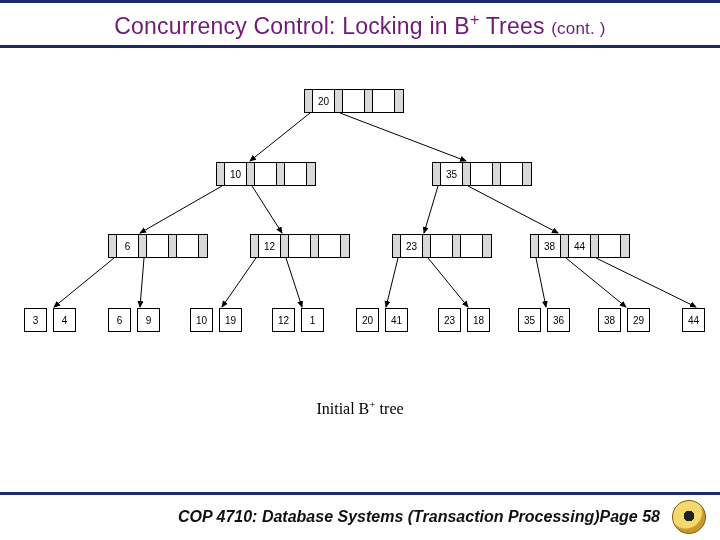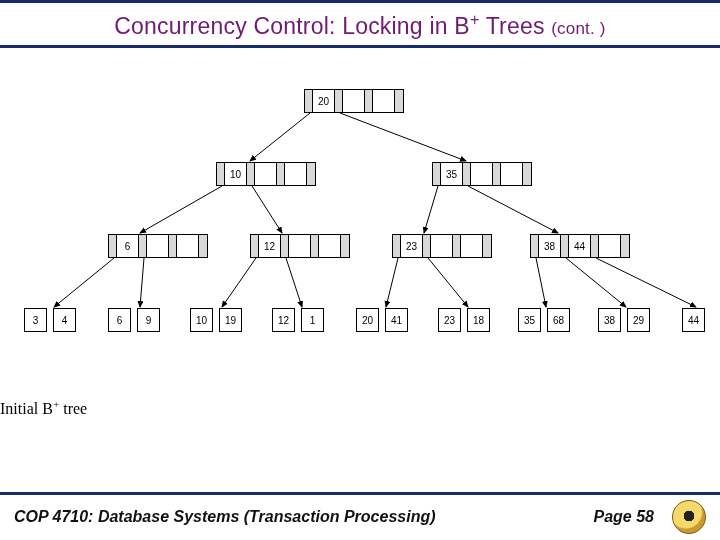--- a/index.html
+++ b/index.html
@@ -77,20 +77,21 @@
     width: 23px; height: 24px;
     border: 1px solid #000;
     display: flex; align-items: center; justify-content: center;
     font-size: 10px;
     background: #fff;
   }
   .caption {
     position: absolute;
     top: 398px;
     left: 0; right: 0;
+    text-align: center;
     font-family: "Times New Roman", serif;
     font-size: 16px;
   }
   .caption sup { font-size: 0.7em; }
   .footer-rule {
     position: absolute;
     left: 0; right: 0;
     top: 492px;
     height: 3px;
     background: #1a2b6d;
@@ -99,23 +100,24 @@
     position: absolute;
     left: 0; right: 0;
     top: 500px;
     display: flex;
     align-items: center;
     padding: 0 14px;
     font-size: 16px;
     font-style: italic;
     font-weight: bold;
     color: #111;
+    text-align: right;
   }
   .footer .course { flex: 1; }
-  .footer .page { margin-right: 18px; }
+  .footer .page { margin-right: 12px; }
   .logo {
     width: 34px; height: 34px;
     border-radius: 50%;
     background: radial-gradient(circle at 40% 35%, #f6d96b 0 55%, #c99a2e 60% 100%);
     border: 1px solid #7a5b12;
     position: relative;
   }
   .logo::after{
     content:"";
     position:absolute; inset:6px;
@@ -252,21 +254,21 @@
   <div class="leaf-wrap" style="left:356px; top:253px;">
     <div class="leaf-box">20</div>
     <div class="leaf-box">41</div>
   </div>
   <div class="leaf-wrap" style="left:438px; top:253px;">
     <div class="leaf-box">23</div>
     <div class="leaf-box">18</div>
   </div>
   <div class="leaf-wrap" style="left:518px; top:253px;">
     <div class="leaf-box">35</div>
-    <div class="leaf-box">68</div>
+    <div class="leaf-box">36</div>
   </div>
   <div class="leaf-wrap" style="left:598px; top:253px;">
     <div class="leaf-box">38</div>
     <div class="leaf-box">29</div>
   </div>
   <div class="leaf-wrap" style="left:682px; top:253px;">
     <div class="leaf-box">44</div>
   </div>
 
 </div>

